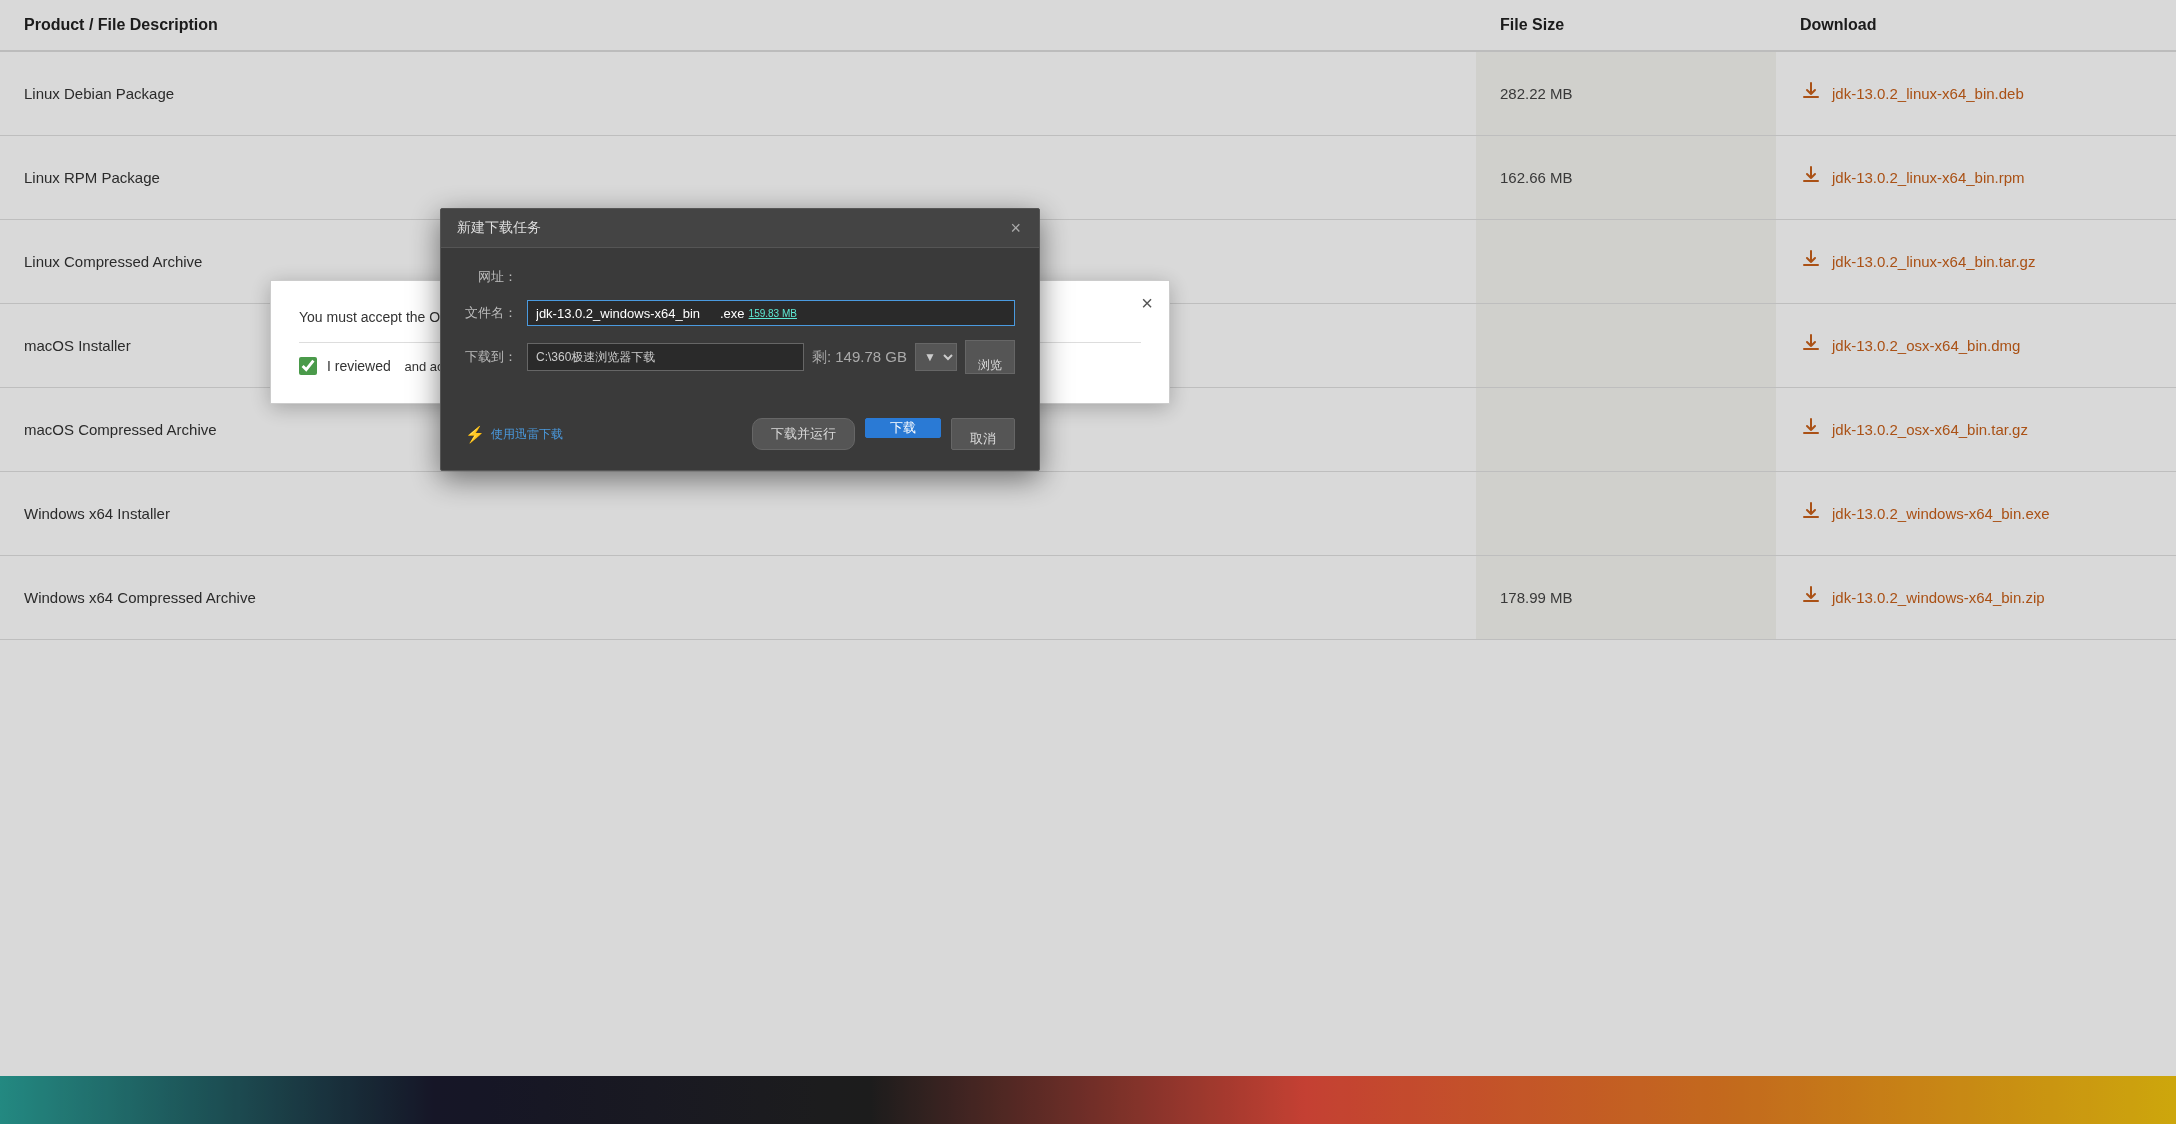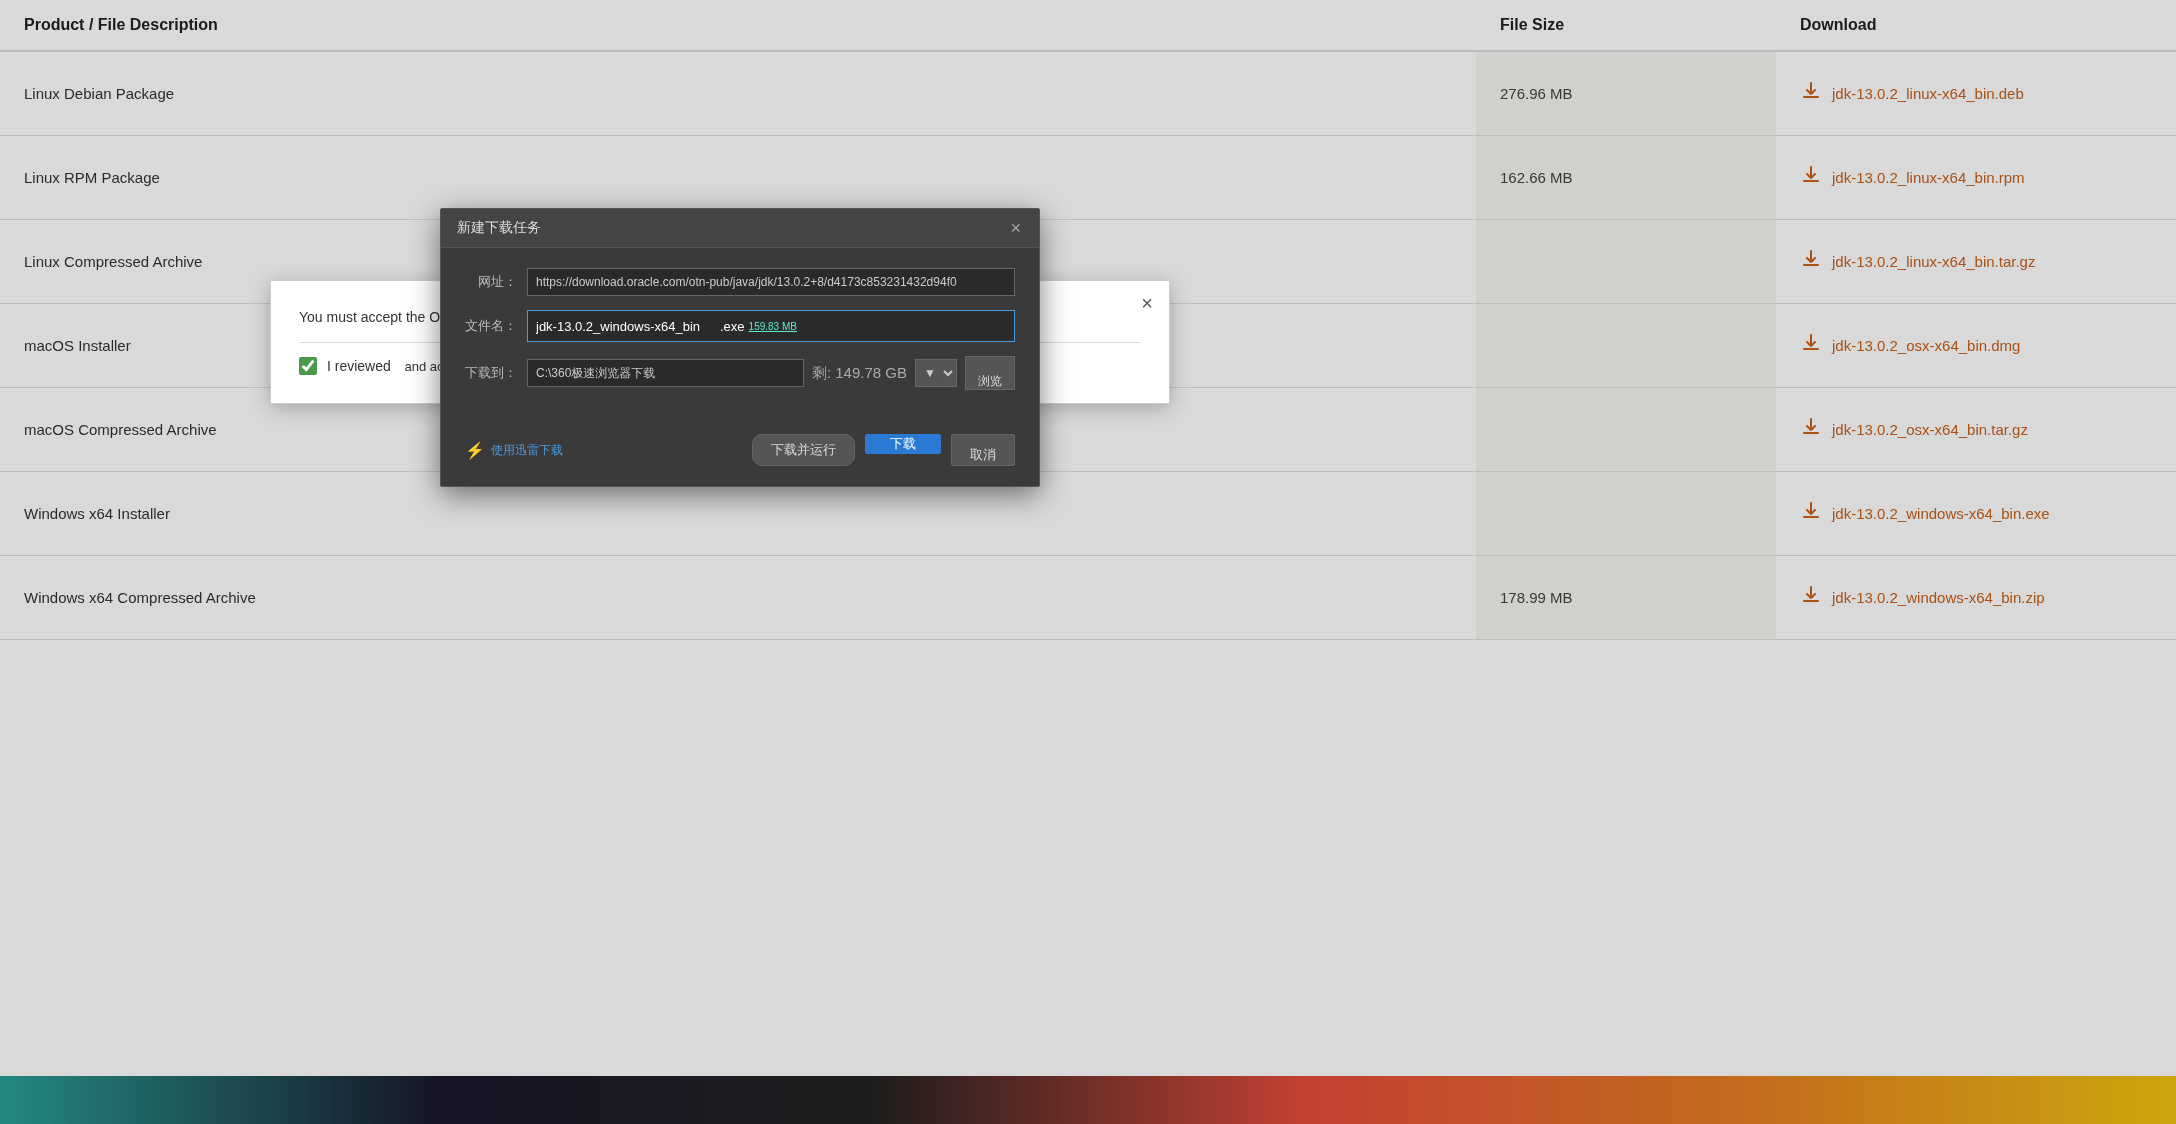--- a/index.html
+++ b/index.html
@@ -179,21 +179,21 @@
       padding: 5px 8px;
       outline: none;
       height: 28px;
     }
     .dialog-filename-wrapper {
       flex: 1;
       display: flex;
       align-items: center;
       background: #2a2a2a;
       border: 1px solid #4a9adf;
-      height: 32px;
+      height: 26px;
       position: relative;
     }
     .dialog-filename-input {
       flex: 1;
       background: transparent;
       border: none;
       color: #fff;
       font-size: 13px;
       padding: 5px 8px;
       outline: none;
@@ -320,21 +320,21 @@
   <thead>
     <tr>
       <th>Product / File Description</th>
       <th class="file-size-col">File Size</th>
       <th class="download-col">Download</th>
     </tr>
   </thead>
   <tbody id="table-body">
   <tr>
         <td>Linux Debian Package</td>
-        <td class="file-size-cell">276.96 MB</td>
+        <td class="file-size-cell">282.22 MB</td>
         <td>
           <a href="#" class="download-link">
             <span class="download-icon"><svg width="22" height="22" viewBox="0 0 22 22" fill="none" xmlns="http://www.w3.org/2000/svg">
         <path d="M11 3v11M7 10l4 4 4-4" stroke="#c8601a" stroke-width="2" stroke-linecap="round" stroke-linejoin="round"></path>
         <path d="M4 17h14" stroke="#c8601a" stroke-width="2" stroke-linecap="round"></path>
       </svg></span>
             <span>jdk-13.0.2_linux-x64_bin.deb</span>
           </a>
         </td>
       </tr>
@@ -434,21 +434,20 @@
 
 <div class="download-dialog">
   <div class="dialog-titlebar">
     <span class="dialog-title">新建下载任务</span>
     <button class="dialog-close-btn">×</button>
   </div>
   <div class="dialog-body">
 
     <div class="dialog-row">
       <span class="dialog-label">网址：</span>
-      <input class="dialog-url-input" type="text" value="https://download.oracle.com/otn-pub/java/jdk/13.0.2+8/d4173c853231432d94f0" style="">
     </div>
 
     <div class="dialog-row">
       <span class="dialog-label">文件名：</span>
       <div class="dialog-filename-wrapper">
         <input class="dialog-filename-input" type="text" style="flex: 0 0 auto; width: auto; min-width: 160px;" value="jdk-13.0.2_windows-x64_bin">
         <span style="color:#fff;font-size:13px;padding-right:4px;">.exe</span>
         <span class="dialog-filesize">159.83 MB</span>
       </div>
     </div>

